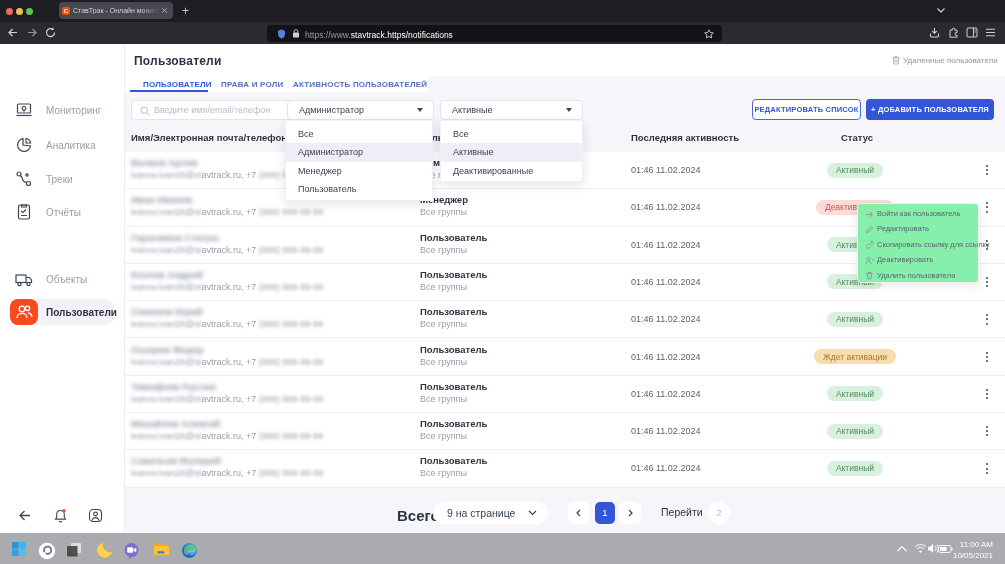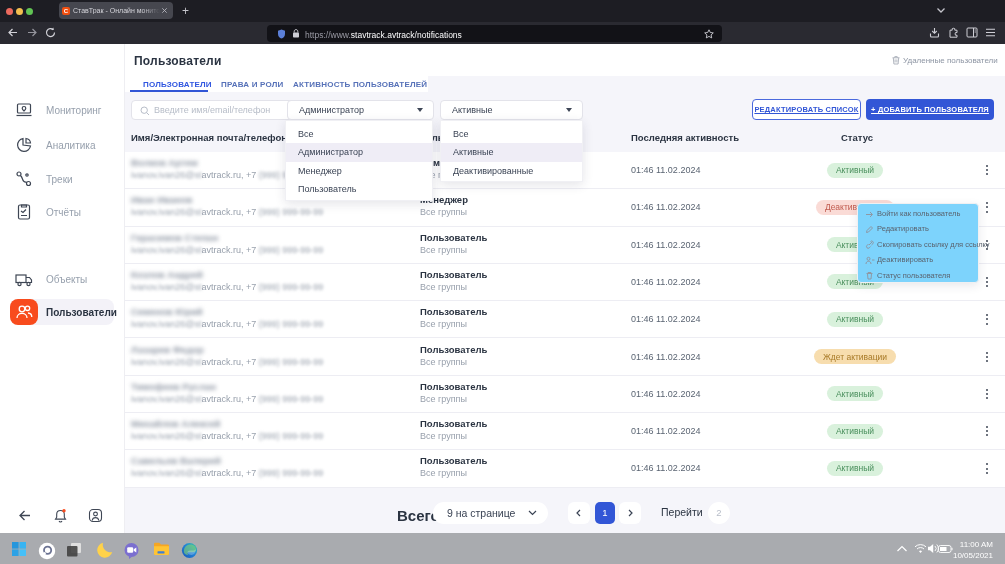--- a/index.html
+++ b/index.html
@@ -31,21 +31,21 @@
 
 
 .ctl { position:absolute; top:100px; height:20px; background:#fff; border:1px solid #e3e3ea; border-radius:4px; }
 #search { left:131px; width:165px; }
 #search span { position:absolute; left:22px; top:4px; font-size:9px; color:#b7bdc8; }
 .sel { font-size:9px; color:#3a4354; }
 .sel .lab { position:absolute; left:11px; top:4px; }
 .car { position:absolute; right:10px; top:7px; width:0; height:0; border-left:3.5px solid transparent; border-right:3.5px solid transparent; border-top:4.5px solid #3e4656; }
 #sel1 { left:287px; width:147px; }
 #sel2 { left:440px; width:143px; }
-.btn { position:absolute; top:99px; height:21px; border-radius:4px; font-size:7.5px; font-weight:bold; letter-spacing:0.2px; text-align:center; white-space:nowrap;text-decoration:underline; }
+.btn { position:absolute; top:99px; height:21px; border-radius:4px; font-size:7.5px; font-weight:bold; letter-spacing:0.2px; text-align:center; white-space:nowrap; }
 #btn1 { left:752px; width:109px; border:1px solid #4a69dd; color:#3256d6; background:#fff; line-height:19px; }
 #btn2 { left:866px; width:128px; background:#3256d6; color:#fff; line-height:21px; }
 
 
 .th { position:absolute; top:132px; font-size:9.5px; font-weight:bold; color:#2b3442; }
 #tbl { position:absolute; left:125px; top:152px; width:880px; height:336px; background:#fff; }
 .row { position:absolute; left:0; width:880px; height:37.3px; border-bottom:1px solid #ededf3; }
 .nm { position:absolute; left:6px; top:5px; font-size:9.5px; font-weight:bold; color:#8f97a4; filter:blur(1.9px); }
 .em { position:absolute; left:6px; top:18px; font-size:9px; color:#98a0ac; white-space:nowrap; }
 .em .bl { filter:blur(1.6px); }
@@ -71,21 +71,21 @@
 #goin { position:absolute; left:583px; top:14px; width:22px; height:22px; background:#fff; border-radius:11px; color:#b7bdc8; text-align:center; line-height:22px; }
 
 
 .panel { position:absolute; background:#fff; box-shadow:0 3px 10px rgba(40,40,70,0.12); border:1px solid #f0f0f4; font-size:9px; color:#3a4354; z-index:30; }
 #pan1 { left:285px; top:119.5px; width:148px; height:81px; }
 #pan2 { left:440px; top:119.5px; width:143px; height:62px; }
 .opt { position:absolute; left:0; width:100%; height:18.6px; line-height:18.6px; text-indent:12px; }
 .opt.hl { background:#efedf6; }
 
 
-#menu { position:absolute; left:857px; top:203px; width:122px; height:80px; background:#7dd3fc; border:1px solid #f0f0f2; box-shadow:0 3px 10px rgba(40,40,70,0.10); border-radius:4px; z-index:30; }
+#menu { position:absolute; left:857px; top:203px; width:122px; height:80px; background:#86efac; border:1px solid #f0f0f2; box-shadow:0 3px 10px rgba(40,40,70,0.10); border-radius:4px; z-index:30; }
 .mi { position:absolute; left:0; width:200px; height:16px; font-size:7.5px; color:#5a6470; line-height:16px; white-space:nowrap; }
 .mi svg { position:absolute; left:7px; top:3.5px; }
 .mi span { position:absolute; left:19px; top:0; }
 
 
 #logo { position:absolute; left:10px; top:16px; }
 .mitem { position:absolute; left:0; width:125px; height:24px;padding-left:28px; }
 .mitem svg { position:absolute; left:14px; top:2px; }
 .mitem .t { position:absolute; left:46px; top:7px; font-size:10px; color:#97a0ad; }
 #selitem { position:absolute; left:10px; top:254.5px; width:104px; height:26px; background:#f3f2f8; border-radius:8px; }
@@ -129,21 +129,21 @@
     <path d="M8.5 0.5 L8.6 3 L6.1 3.1 Z" fill="#d2d2d8"></path>
   </svg>
 <div id="urlbar">
   <svg style="position:absolute;left:10px;top:4px;" width="9" height="10" viewBox="0 0 9 10">
       <path d="M4.5 0.5 L8 1.8 L8 5 C8 7.5 6.3 9 4.5 9.6 C2.7 9 1 7.5 1 5 L1 1.8 Z" fill="#5b7fd8"></path>
     </svg>
   <svg style="position:absolute;left:25px;top:4px;" width="8" height="9" viewBox="0 0 8 9">
       <rect x="1" y="3.5" width="6" height="5" rx="0.8" fill="#cfcfd6"></rect>
       <path d="M2.2 3.5 V2.4 C2.2 1.3 3 0.6 4 0.6 C5 0.6 5.8 1.3 5.8 2.4 V3.5" fill="none" stroke="#cfcfd6" stroke-width="1"></path>
     </svg>
-  <div id="urltext">https://www.<b>stavtrack.avtrack/notifications</b></div>
+  <div id="urltext">https://www.<b>stavtrack.https/notifications</b></div>
   <svg style="position:absolute;right:8px;top:3.5px;" width="10" height="10" viewBox="0 0 10 10">
       <path d="M5 0.8 L6.3 3.5 L9.3 3.9 L7.1 5.9 L7.7 8.9 L5 7.4 L2.3 8.9 L2.9 5.9 L0.7 3.9 L3.7 3.5 Z" fill="none" stroke="#cfcfd6" stroke-width="0.9"></path>
     </svg>
 </div>
 <svg style="position:absolute;left:929px;top:27px;" width="11" height="11" viewBox="0 0 11 11" fill="none" stroke="#cfcfd6" stroke-width="1.1">
     <path d="M5.5 1 V6 M3.2 4 L5.5 6.3 L7.8 4"></path>
     <path d="M1.5 6.5 v2.5 a1 1 0 0 0 1 1 h6 a1 1 0 0 0 1-1 V6.5"></path>
   </svg>
 <svg style="position:absolute;left:948px;top:27px;" width="11" height="11" viewBox="0 0 11 11">
     <path d="M2 3.2 h2.2 a1.4 1.4 0 1 1 2.6 0 H9 v2.4 a1.4 1.4 0 1 0 0 2.6 V10.2 H2 Z" fill="none" stroke="#cfcfd6" stroke-width="1"></path>
@@ -433,21 +433,21 @@
       <svg width="10" height="9" viewBox="0 0 10 9" fill="none" stroke="#8e98a4" stroke-width="1">
         <circle cx="3.5" cy="2.8" r="1.5"></circle>
         <path d="M1 8 c0-1.8 1.2-2.7 2.5-2.7 s2.5 0.9 2.5 2.7 M7 4 h2.5"></path>
       </svg>
       <span>Деактивировать</span>
     </div>
     <div class="mi" style="top: 63.6px;">
       <svg width="9" height="9" viewBox="0 0 9 9" fill="none" stroke="#8e98a4" stroke-width="1">
         <path d="M1.5 2.5 h6 M3 2.5 V1.5 h3 v1 M2.5 2.5 L3 8 h3 l0.5-5.5"></path>
       </svg>
-      <span>Статус пользователя</span>
+      <span>Удалить пользователя</span>
     </div>
   </div>
 
 <div id="taskbar">
   <div class="tico" style="left:12px;"><svg width="14" height="14" viewBox="0 0 14 14">
         <rect x="0" y="0" width="6.6" height="6.6" fill="#2596dc"></rect>
         <rect x="7.4" y="0" width="6.6" height="6.6" fill="#38b4f2"></rect>
         <rect x="0" y="7.4" width="6.6" height="6.6" fill="#2da2e6"></rect>
         <rect x="7.4" y="7.4" width="6.6" height="6.6" fill="#45c0f8"></rect>
       </svg></div>

